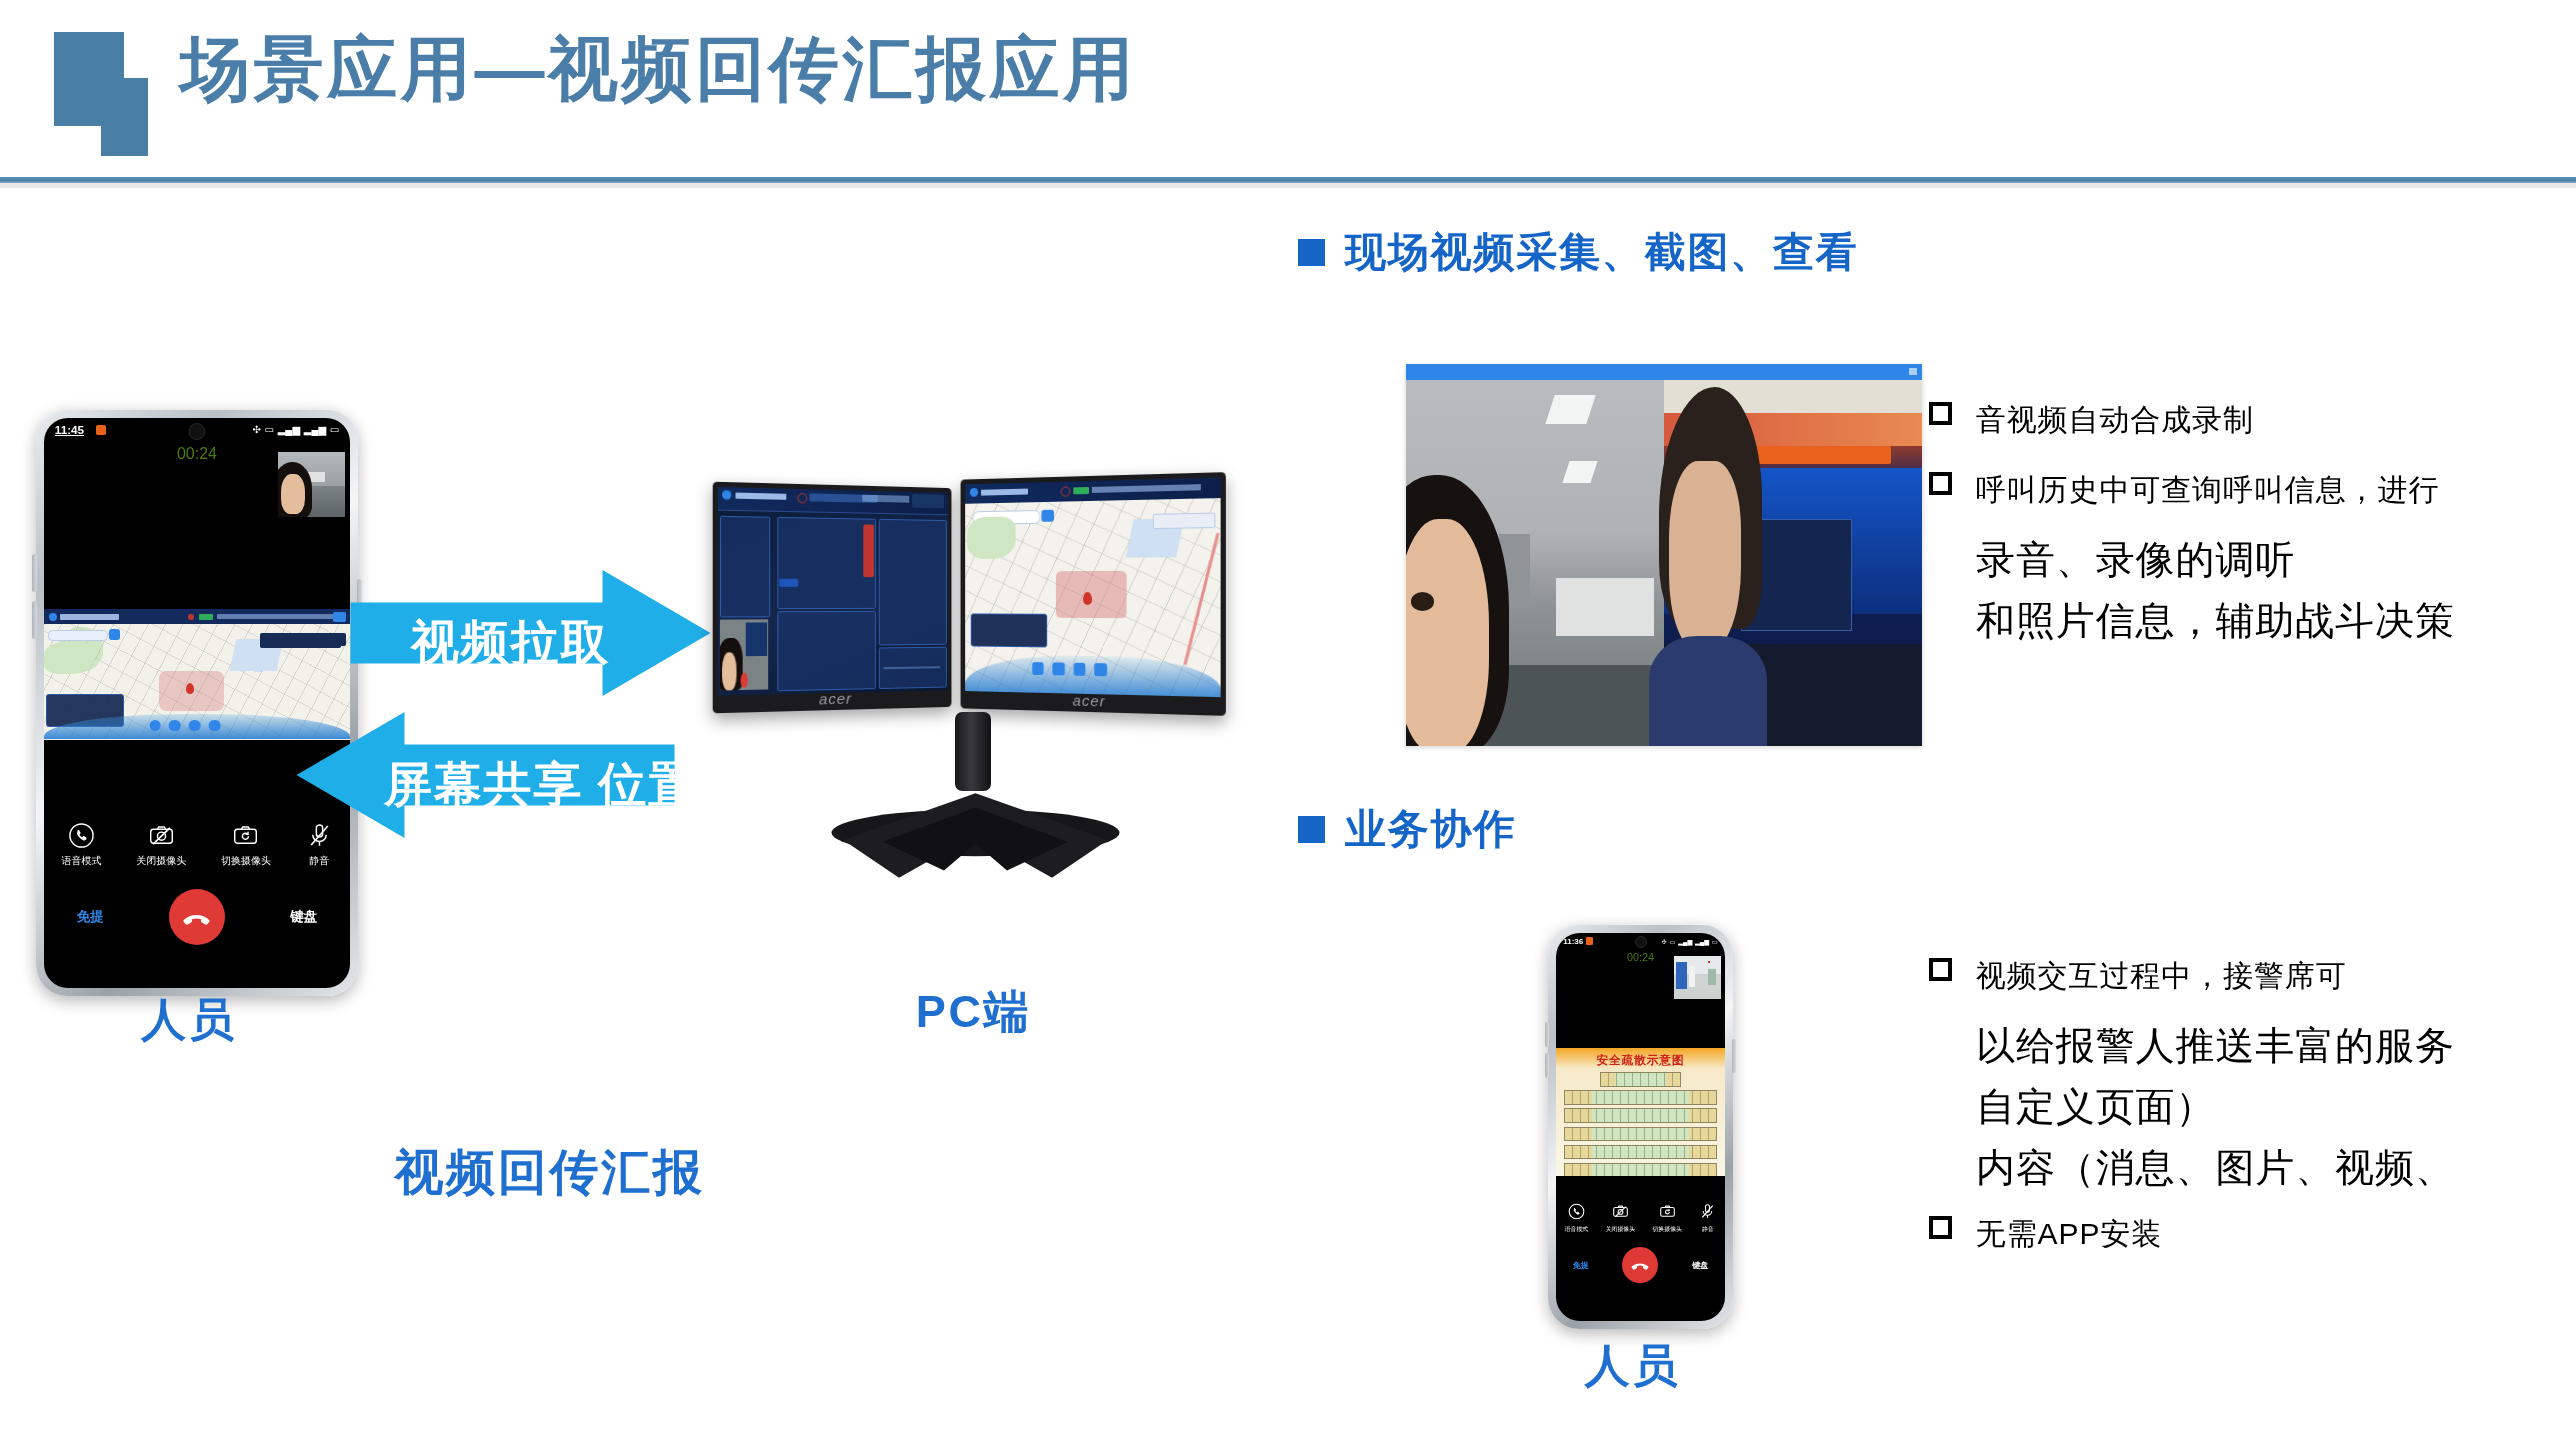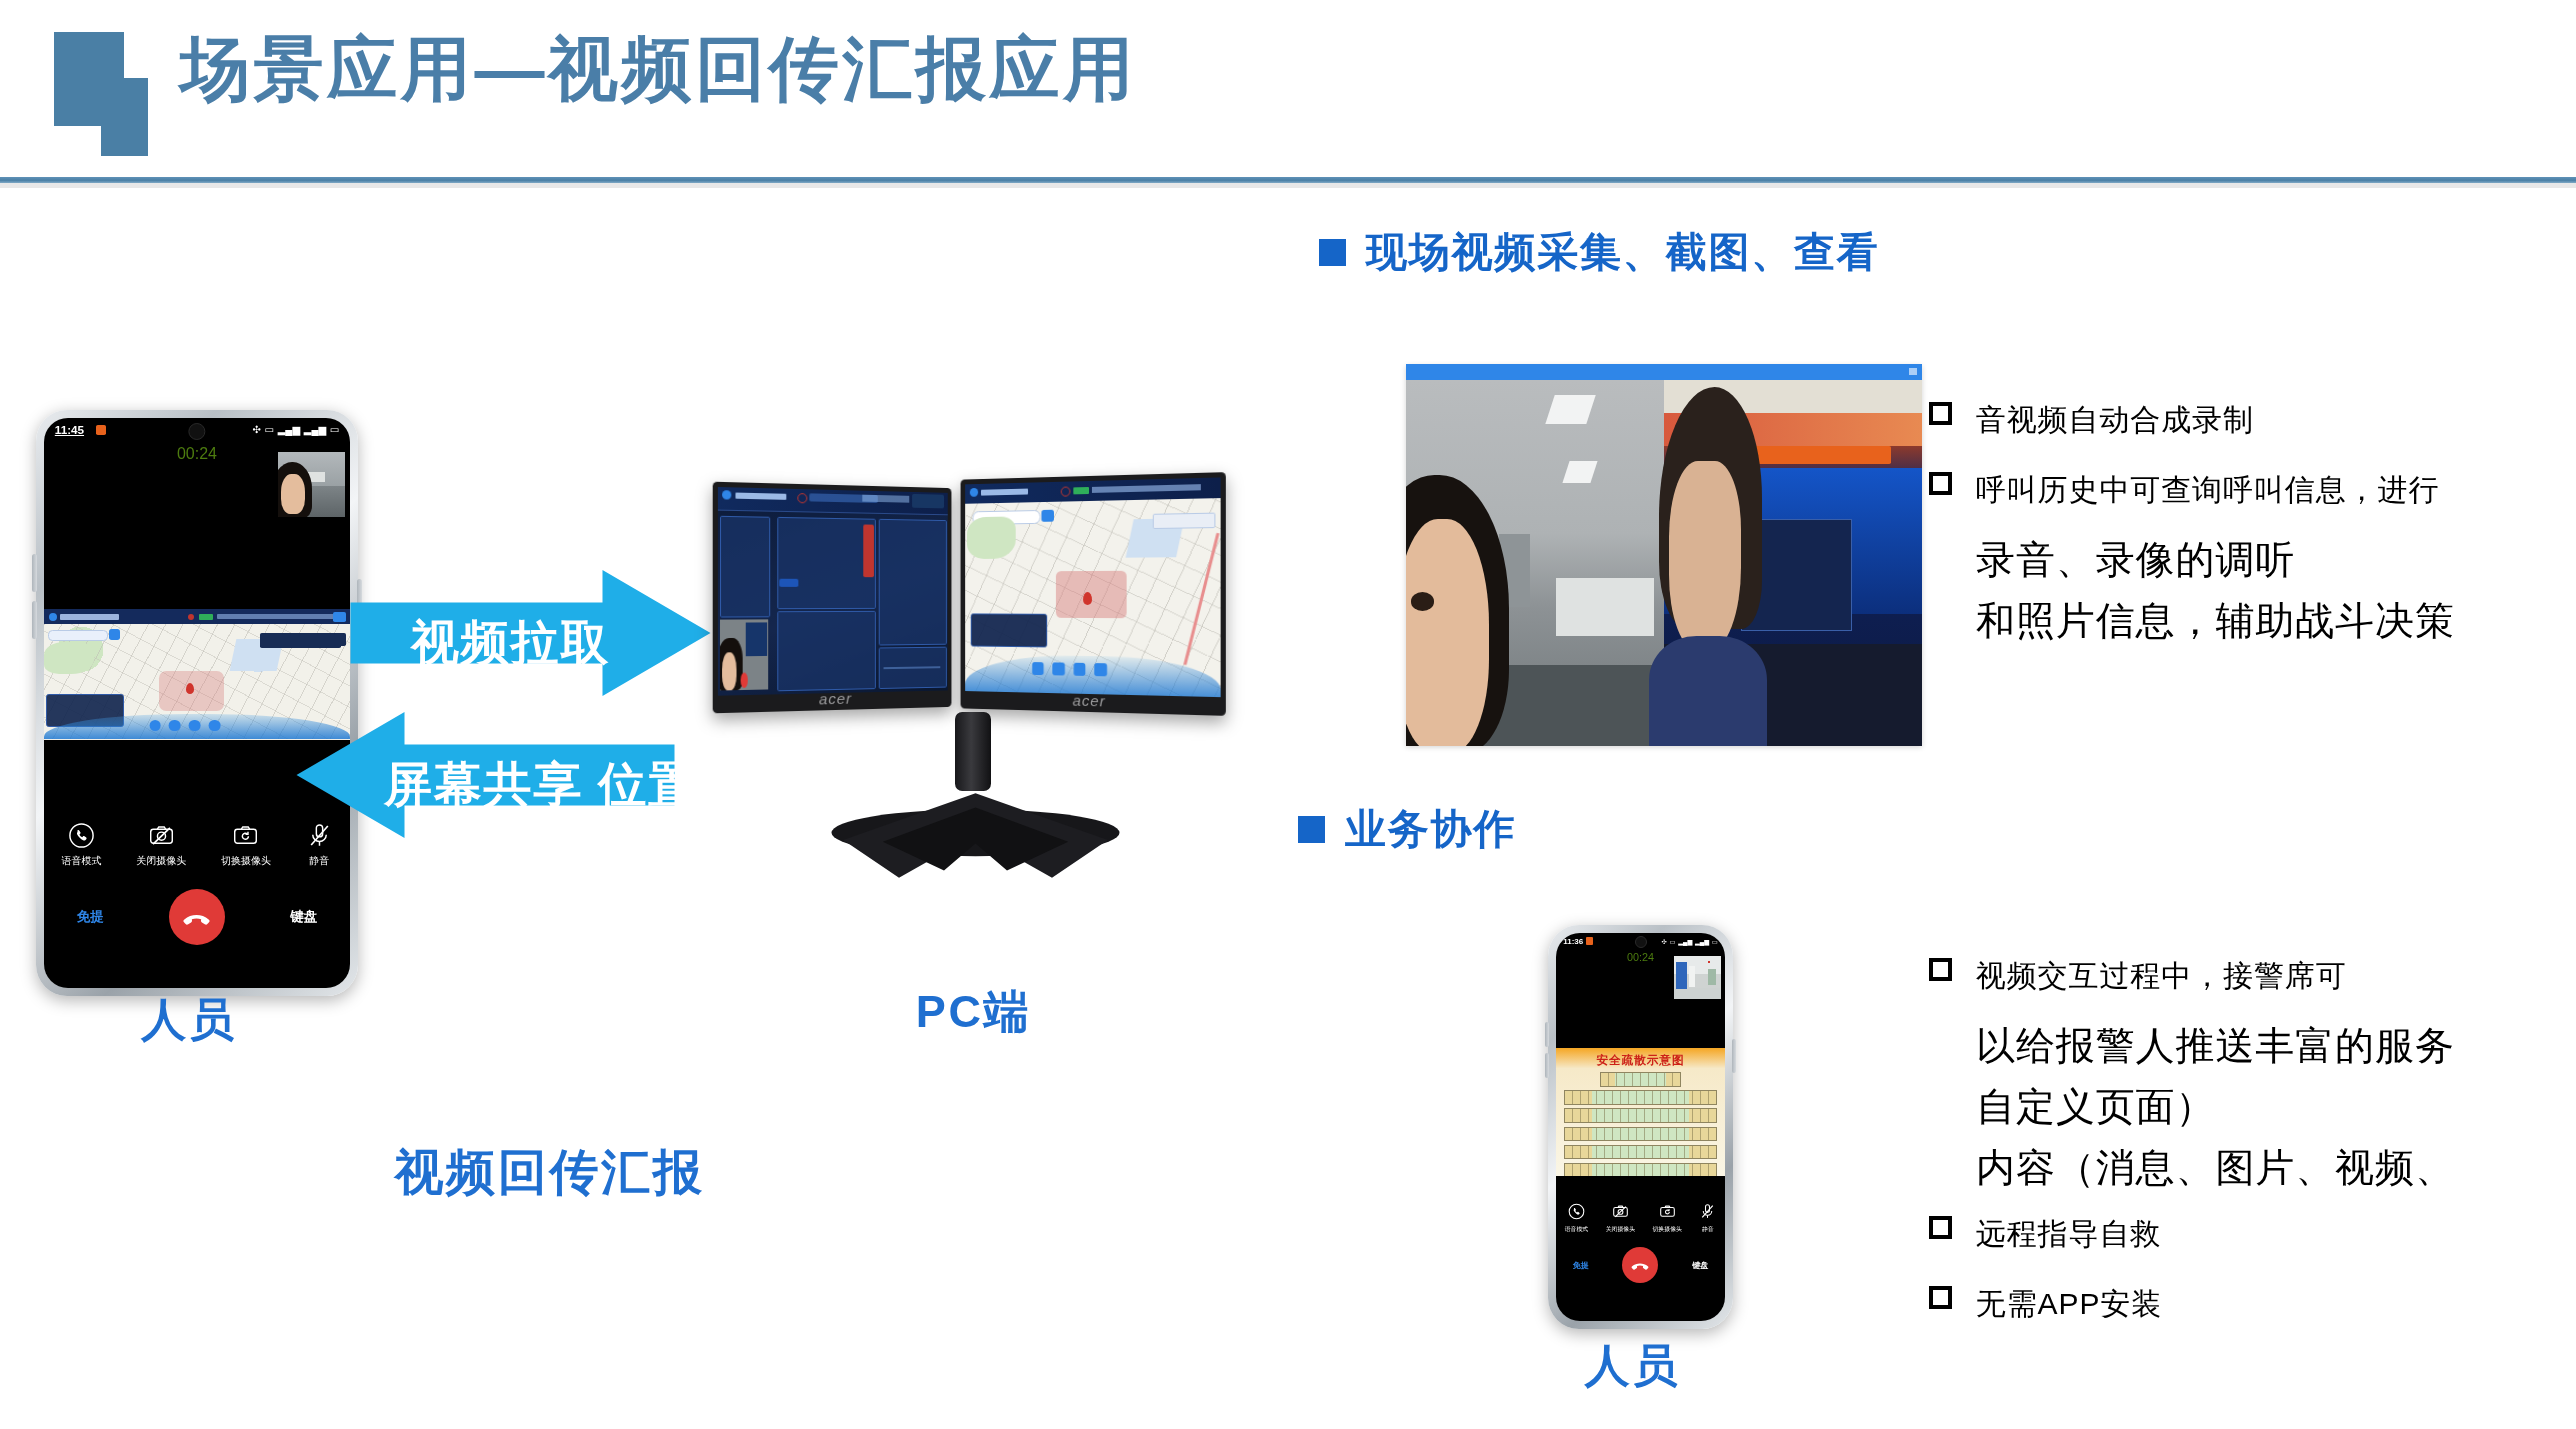--- a/index.html
+++ b/index.html
@@ -335,21 +335,21 @@
   <svg style="position:absolute;left:133px;top:317px;" width="297" height="117" viewBox="0 0 330 130">
     <ellipse cx="165" cy="62" rx="160" ry="26" fill="#17171a"></ellipse>
     <path d="M165 18 L312 70 L250 112 L165 64 L80 112 L18 70 Z" fill="#1d1d21"></path>
     <path d="M165 34 L268 72 L200 104 L165 74 L130 104 L62 72 Z" fill="#111113"></path>
   </svg>
 </div>
 <div class="blue-label" style="left:784px;top:982px;width:379px;">PC端</div>
 
 <div class="blue-label" style="left:297px;top:1140px;width:505px;font-size:49px;">视频回传汇报</div>
 
-<div class="sec-head" style="left:1298px;top:225px;margin-left:21px;">
+<div class="sec-head" style="left:1298px;top:225px;">
   <span class="sec-bullet"></span>
   <span class="sec-label">现场视频采集、截图、查看</span>
 </div>
 
 <div class="photo" style="left:1406px;top:364px;width:516px;height:382px;">
   <div class="photo-bar" style="height:16px;">
     <span style="position:absolute;right:5.4px;top:3.6px;width:7.2px;height:7.2px;background:rgba(255,255,255,.6);"></span>
   </div>
   <div class="ph-left" style="top:16px;width:50%;height:366px;">
     <div class="ph-bldg" style="left:58%;top:54%;width:38%;height:16%;"></div>
@@ -500,20 +500,16 @@
 <div class="bullet-list" style="left:1929px;top:945px;width:631px;">
   <div class="bl-item">
     <span class="bl-box"></span>
     <span class="bl-text">视频交互过程中，接警席可</span>
   </div>
   <div class="bl-cont">以给报警人推送丰富的服务</div>
   <div class="bl-cont">自定义页面）</div>
   <div class="bl-cont">内容（消息、图片、视频、</div>
   <div class="bl-item" style="margin-top:5.4px;">
     <span class="bl-box"></span>
-    <span class="bl-text">远程指导自救</span>
-  </div>
-  <div class="bl-item" style="margin-top:5.4px;">
-    <span class="bl-box"></span>
     <span class="bl-text">无需APP安装</span>
   </div>
 </div>
 
 
 </body></html>

